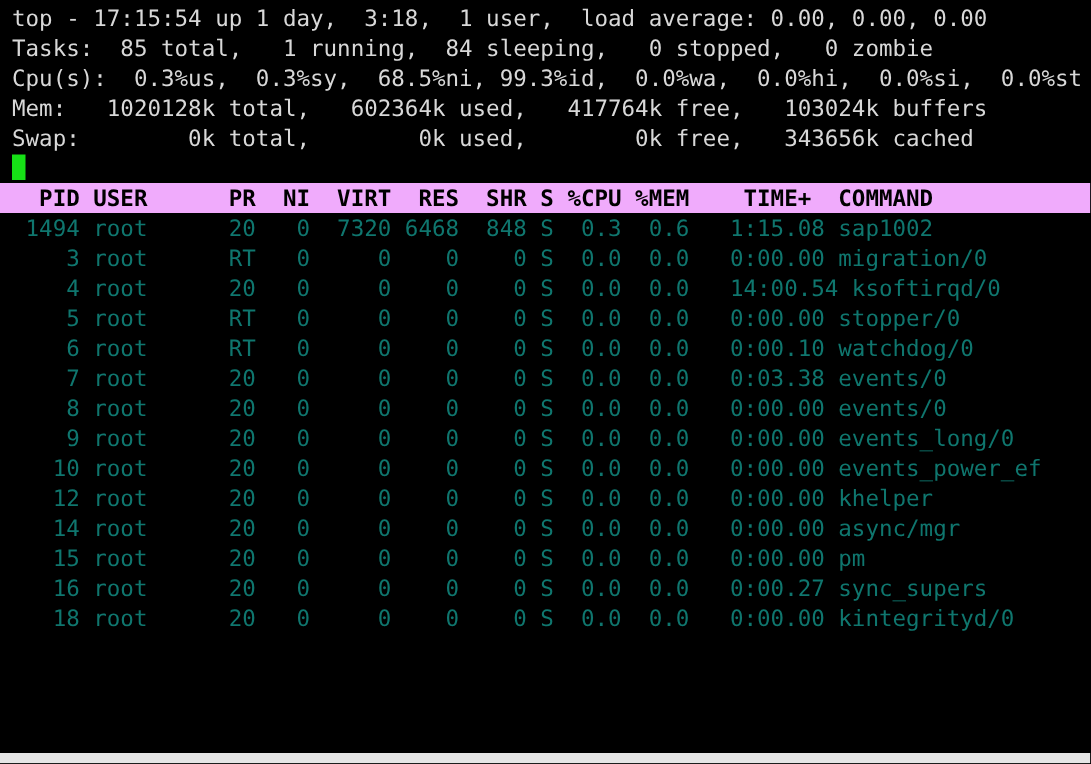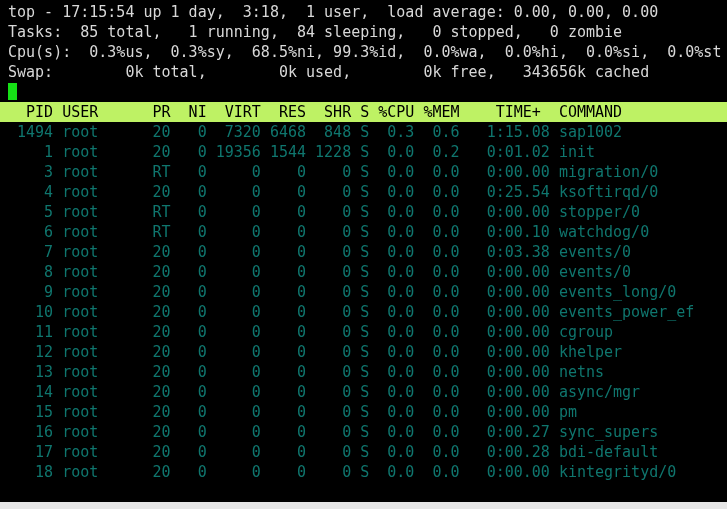--- a/index.html
+++ b/index.html
@@ -50,22 +50,23 @@
   
   .col-header {
     position: relative;
     margin-left: -8px;
     padding-left: 8px;
     width: 727px;
     box-sizing: border-box;
     height: 20px;
     line-height: 20px;
     white-space: pre;
-    background: #bef264;
+    background: #f0abfc;
     color: #000000;
+    font-weight: bold;
   }
 
   
   .proc-row {
     height: 20px;
     line-height: 20px;
     white-space: pre;
     color: #0f766e;
   }
 
@@ -82,43 +83,40 @@
 </head>
 <body>
 
 <div id="terminal">
   <div class="screen">
 
     <div class="summary">
       <div class="line">top - 17:15:54 up 1 day,  3:18,  1 user,  load average: 0.00, 0.00, 0.00</div>
       <div class="line">Tasks:  85 total,   1 running,  84 sleeping,   0 stopped,   0 zombie</div>
       <div class="line">Cpu(s):  0.3%us,  0.3%sy,  68.5%ni, 99.3%id,  0.0%wa,  0.0%hi,  0.0%si,  0.0%st</div>
+      <div class="line">Mem:   1020128k total,   602364k used,   417764k free,   103024k buffers</div>
       <div class="line">Swap:        0k total,        0k used,        0k free,   343656k cached</div>
     </div>
 
     <div class="cursor-line"><span class="cursor-block"></span></div>
 
     <div class="col-header">  PID USER      PR  NI  VIRT  RES  SHR S %CPU %MEM    TIME+  COMMAND                </div>
 
     <div id="proc-rows">
         <div class="proc-row"> 1494 root      20   0  7320 6468  848 S  0.3  0.6   1:15.08 sap1002</div>
-        <div class="proc-row">    1 root      20   0 19356 1544 1228 S  0.0  0.2   0:01.02 init</div>
         <div class="proc-row">    3 root      RT   0     0    0    0 S  0.0  0.0   0:00.00 migration/0</div>
-        <div class="proc-row">    4 root      20   0     0    0    0 S  0.0  0.0   0:25.54 ksoftirqd/0</div>
+        <div class="proc-row">    4 root      20   0     0    0    0 S  0.0  0.0   14:00.54 ksoftirqd/0</div>
         <div class="proc-row">    5 root      RT   0     0    0    0 S  0.0  0.0   0:00.00 stopper/0</div>
         <div class="proc-row">    6 root      RT   0     0    0    0 S  0.0  0.0   0:00.10 watchdog/0</div>
         <div class="proc-row">    7 root      20   0     0    0    0 S  0.0  0.0   0:03.38 events/0</div>
         <div class="proc-row">    8 root      20   0     0    0    0 S  0.0  0.0   0:00.00 events/0</div>
         <div class="proc-row">    9 root      20   0     0    0    0 S  0.0  0.0   0:00.00 events_long/0</div>
         <div class="proc-row">   10 root      20   0     0    0    0 S  0.0  0.0   0:00.00 events_power_ef</div>
-        <div class="proc-row">   11 root      20   0     0    0    0 S  0.0  0.0   0:00.00 cgroup</div>
         <div class="proc-row">   12 root      20   0     0    0    0 S  0.0  0.0   0:00.00 khelper</div>
-        <div class="proc-row">   13 root      20   0     0    0    0 S  0.0  0.0   0:00.00 netns</div>
         <div class="proc-row">   14 root      20   0     0    0    0 S  0.0  0.0   0:00.00 async/mgr</div>
         <div class="proc-row">   15 root      20   0     0    0    0 S  0.0  0.0   0:00.00 pm</div>
         <div class="proc-row">   16 root      20   0     0    0    0 S  0.0  0.0   0:00.27 sync_supers</div>
-        <div class="proc-row">   17 root      20   0     0    0    0 S  0.0  0.0   0:00.28 bdi-default</div>
         <div class="proc-row">   18 root      20   0     0    0    0 S  0.0  0.0   0:00.00 kintegrityd/0</div>
       </div>
 
   </div>
   <div class="bottom-strip"></div>
 </div>
 
 </body></html>

